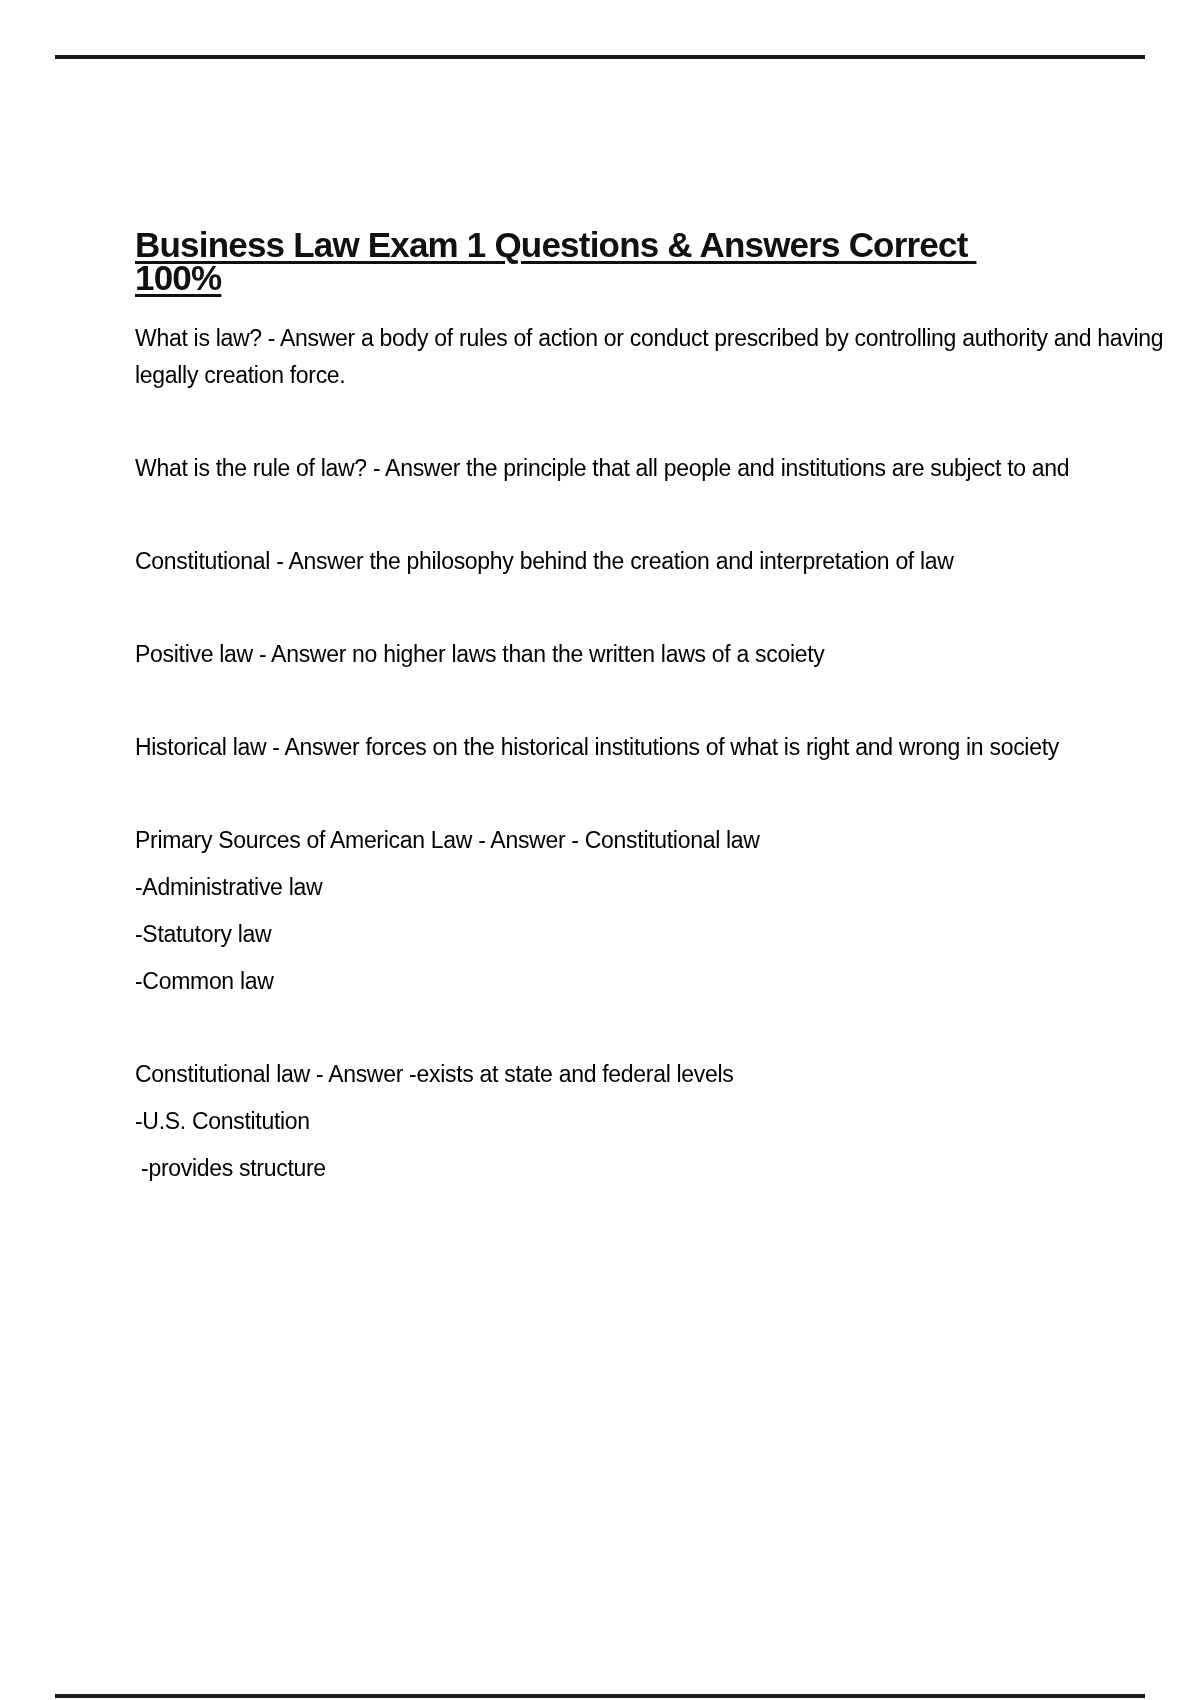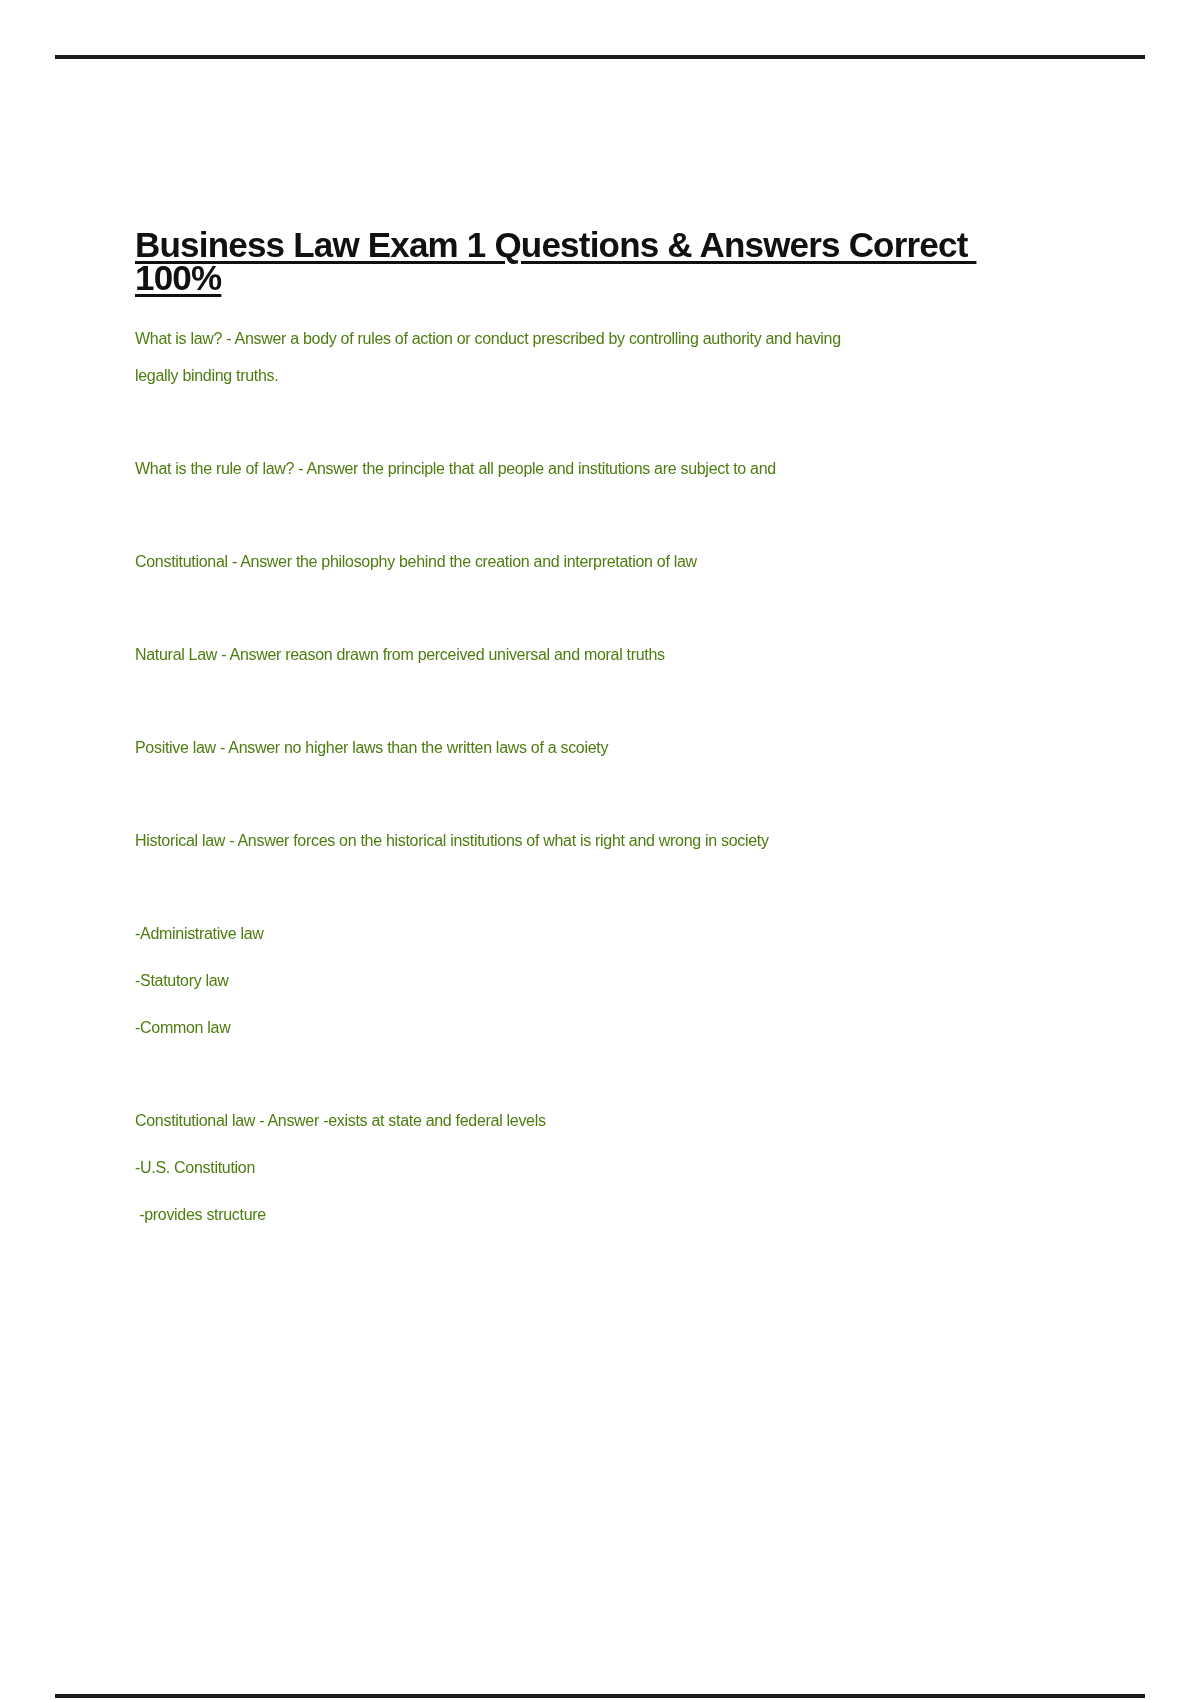--- a/index.html
+++ b/index.html
@@ -46,69 +46,67 @@
   }
   .section {
     margin: 0 0 56px 0;
   }
   .section:last-child { margin-bottom: 16px; }
   .para {
     margin: 0 0 10px 0;
   }
   .para:last-child { margin-bottom: 0; }
   .line {
-    font-size: 16px;
+    font-size: 23px;
     letter-spacing: -0.3px;
     line-height: 37px;
-    color: #4d7c0f;
+    color: #000000;
     white-space: pre;
   }
 </style>
 </head>
 <body>
 
 <div class="page">
   <div class="rule rule-top"></div>
 
   <div class="content">
     <h1 class="doc-title"><span class="t-line">Business Law Exam 1 Questions &amp; Answers Correct </span><br><span class="t-line">100%</span></h1>
 
     <div id="sections-root">
         <div class="section">
           <div class="para">
             <div class="line">What is law? - Answer a body of rules of action or conduct prescribed by controlling authority and having</div>
-            <div class="line">legally binding truths.</div>
+            <div class="line">legally creation force.</div>
           </div>
         </div>
         <div class="section">
           <div class="para">
             <div class="line">What is the rule of law? - Answer the principle that all people and institutions are subject to and</div>
           </div>
         </div>
         <div class="section">
           <div class="para">
             <div class="line">Constitutional - Answer the philosophy behind the creation and interpretation of law</div>
           </div>
         </div>
         <div class="section">
           <div class="para">
-            <div class="line">Natural Law - Answer reason drawn from perceived universal and moral truths</div>
-          </div>
-        </div>
-        <div class="section">
-          <div class="para">
             <div class="line">Positive law - Answer no higher laws than the written laws of a scoiety</div>
           </div>
         </div>
         <div class="section">
           <div class="para">
             <div class="line">Historical law - Answer forces on the historical institutions of what is right and wrong in society</div>
           </div>
         </div>
         <div class="section">
+          <div class="para">
+            <div class="line">Primary Sources of American Law - Answer - Constitutional law</div>
+          </div>
           <div class="para">
             <div class="line">-Administrative law</div>
           </div>
           <div class="para">
             <div class="line">-Statutory law</div>
           </div>
           <div class="para">
             <div class="line">-Common law</div>
           </div>
         </div>

